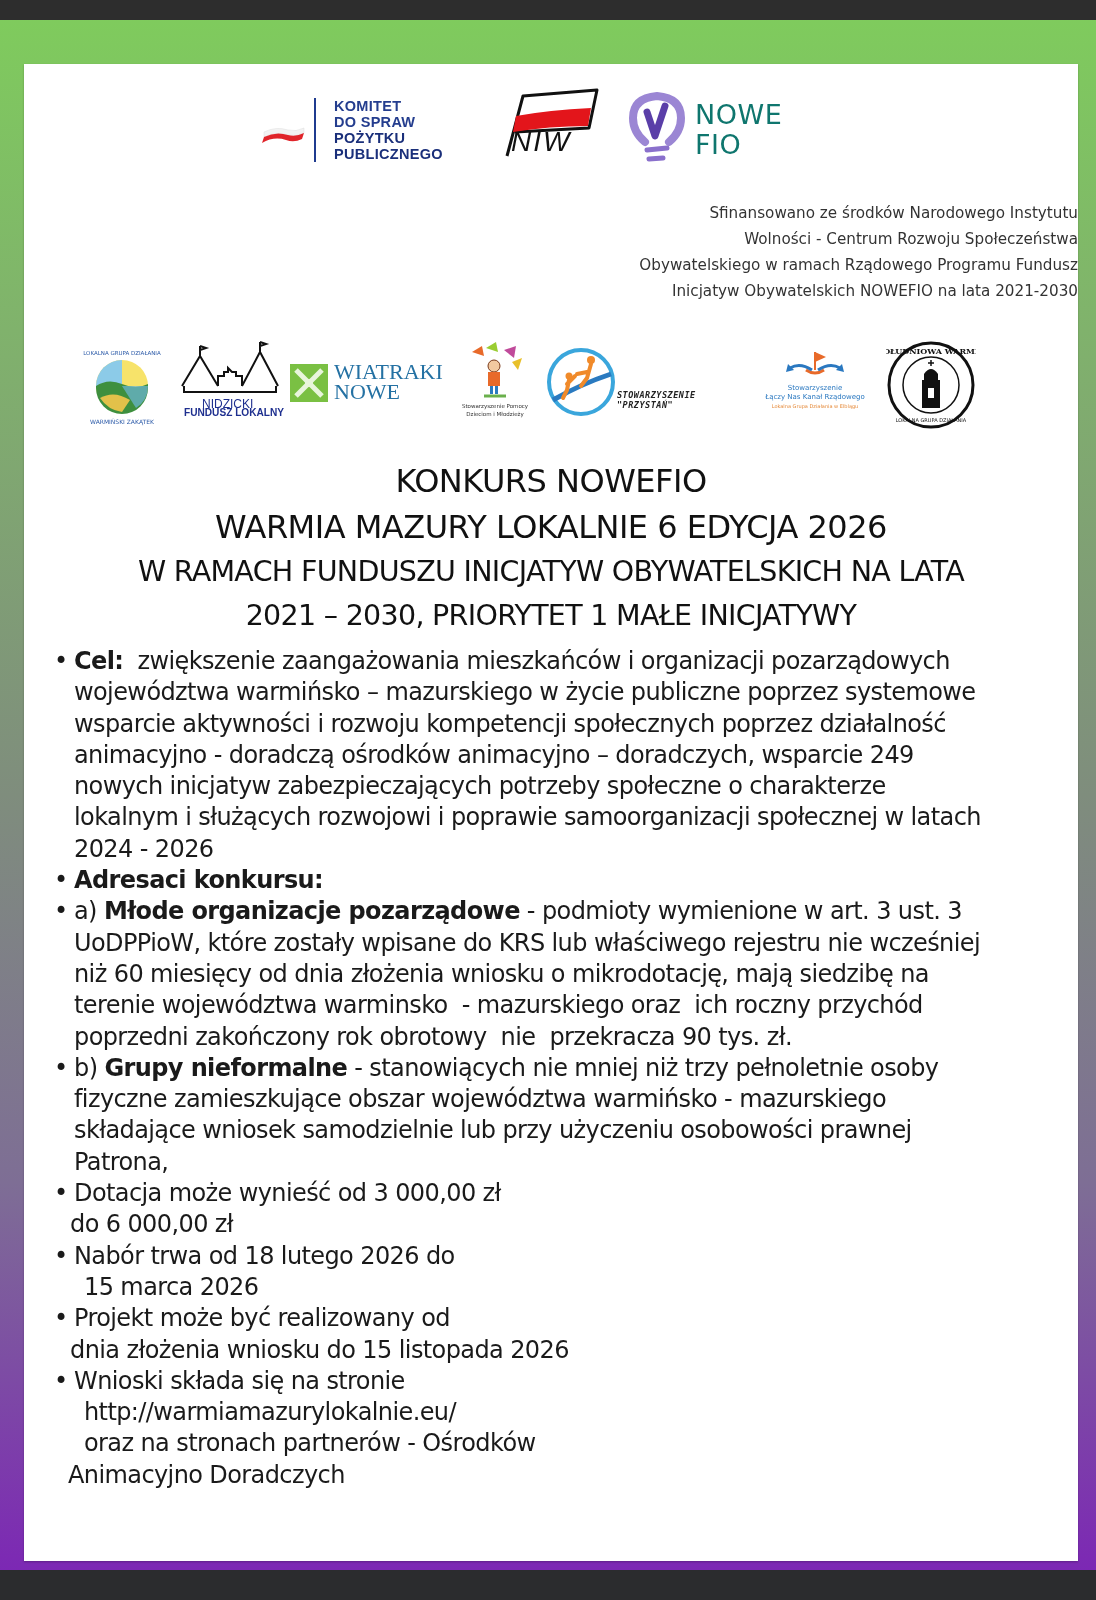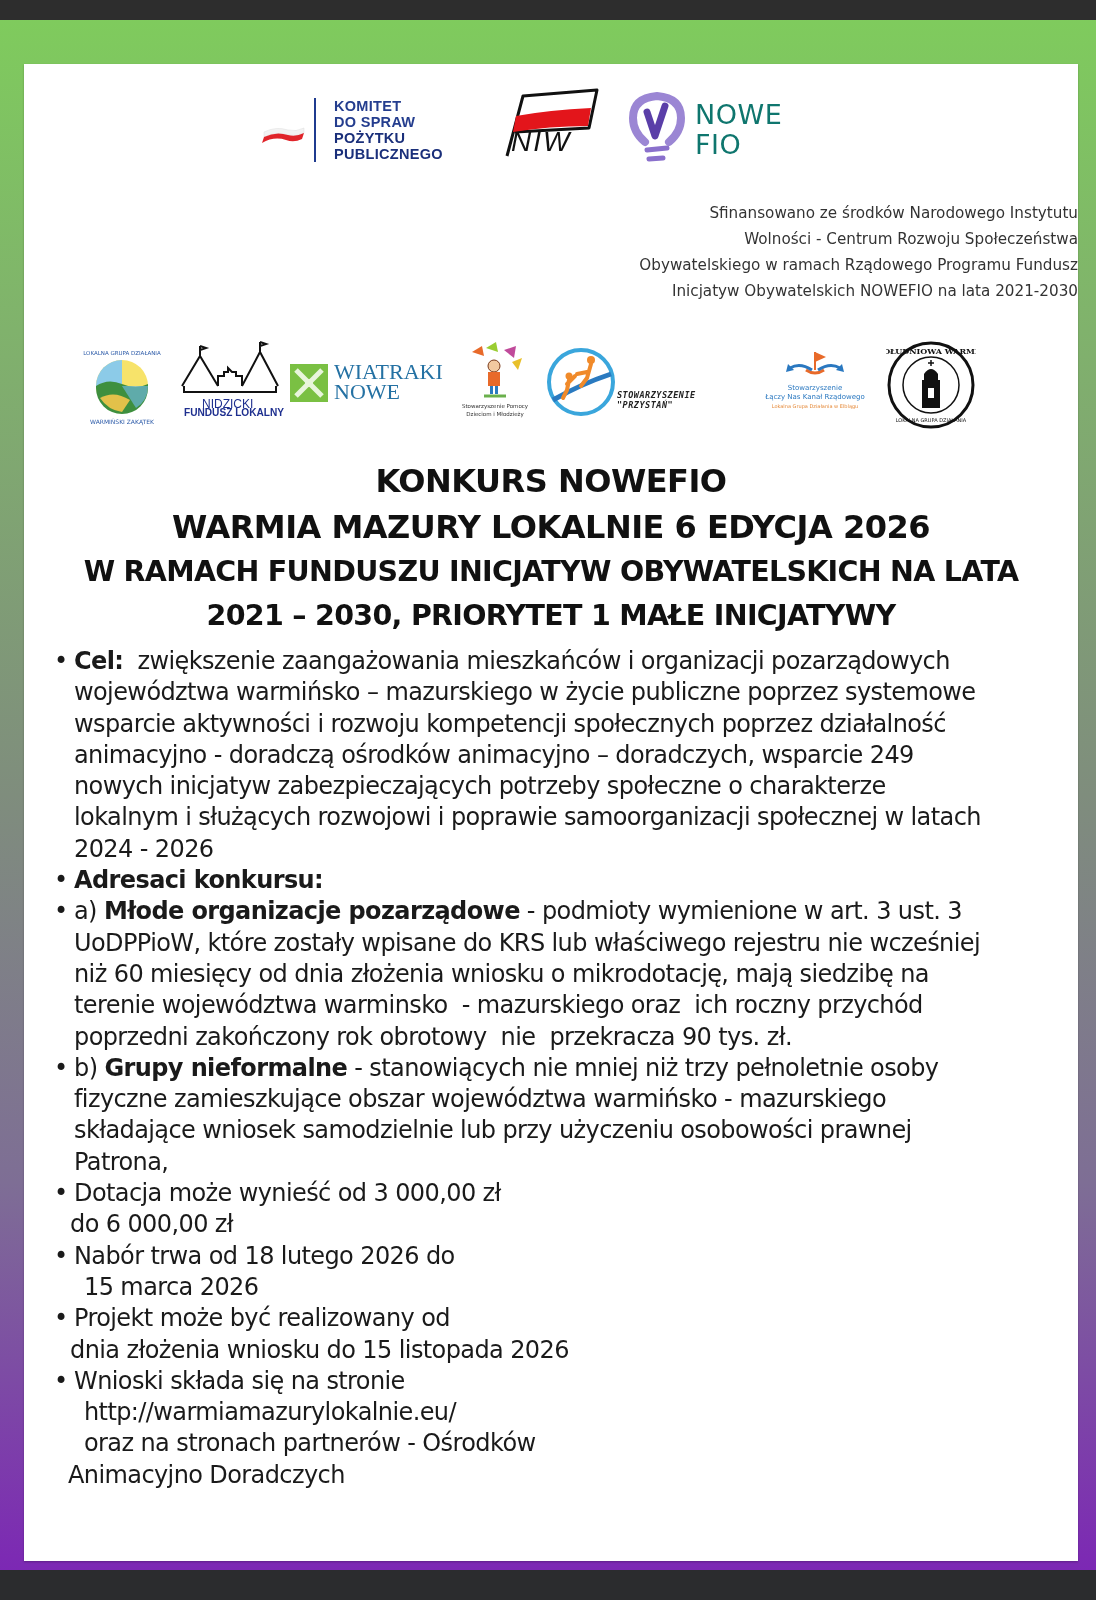--- a/index.html
+++ b/index.html
@@ -43,21 +43,21 @@
   .p-prz { left:465px; width:190px; }
   .p-prz-t { position:absolute; left:72px; top:50px; font-family:"DejaVu Sans Mono", monospace; font-weight:bold; font-size:8.5px; line-height:10px; color:#222; letter-spacing:0.5px; font-style:italic; }
   .p-prz-t span { display:block; }
   .p-lnk { left:680px; width:120px; }
   .p-lnk-t { position:absolute; left:0; top:44px; width:110px; text-align:center; font-size:7px; line-height:9px; color:#2a78c0; }
   .p-lnk-t span { display:block; }
   .p-lnk-t .o { color:#e58a3a; font-size:5px; }
   .p-pw { left:806px; width:90px; }
 
   
-  .heading { position:absolute; top:394px; left:0; width:1054px; text-align:center; font-family:"DejaVu Sans", sans-serif; color:#111; font-weight:bold; }
+  .heading { position:absolute; top:394px; left:0; width:1054px; text-align:center; font-family:"DejaVu Sans", sans-serif; color:#111; font-weight:normal; }
   .heading .h1 { font-size:32px; line-height:46px; letter-spacing:-0.5px; display:block; }
   .heading .h3 { font-size:28.5px; line-height:44px; letter-spacing:-0.7px; display:block; }
 
   
   .body { position:absolute; top:582px; left:30px; width:1010px; font-family:"DejaVu Sans", sans-serif; font-size:24px; line-height:31.3px; color:#1a1a1a; letter-spacing:-0.6px; }
   .item { position:relative; padding-left:20px; }
   .item::before { content:"•"; position:absolute; left:0; top:0; }
   .item .lbl { font-weight:bold; }
   .line { display:block; white-space:nowrap; }
   .ind-neg { margin-left:-4px; }

